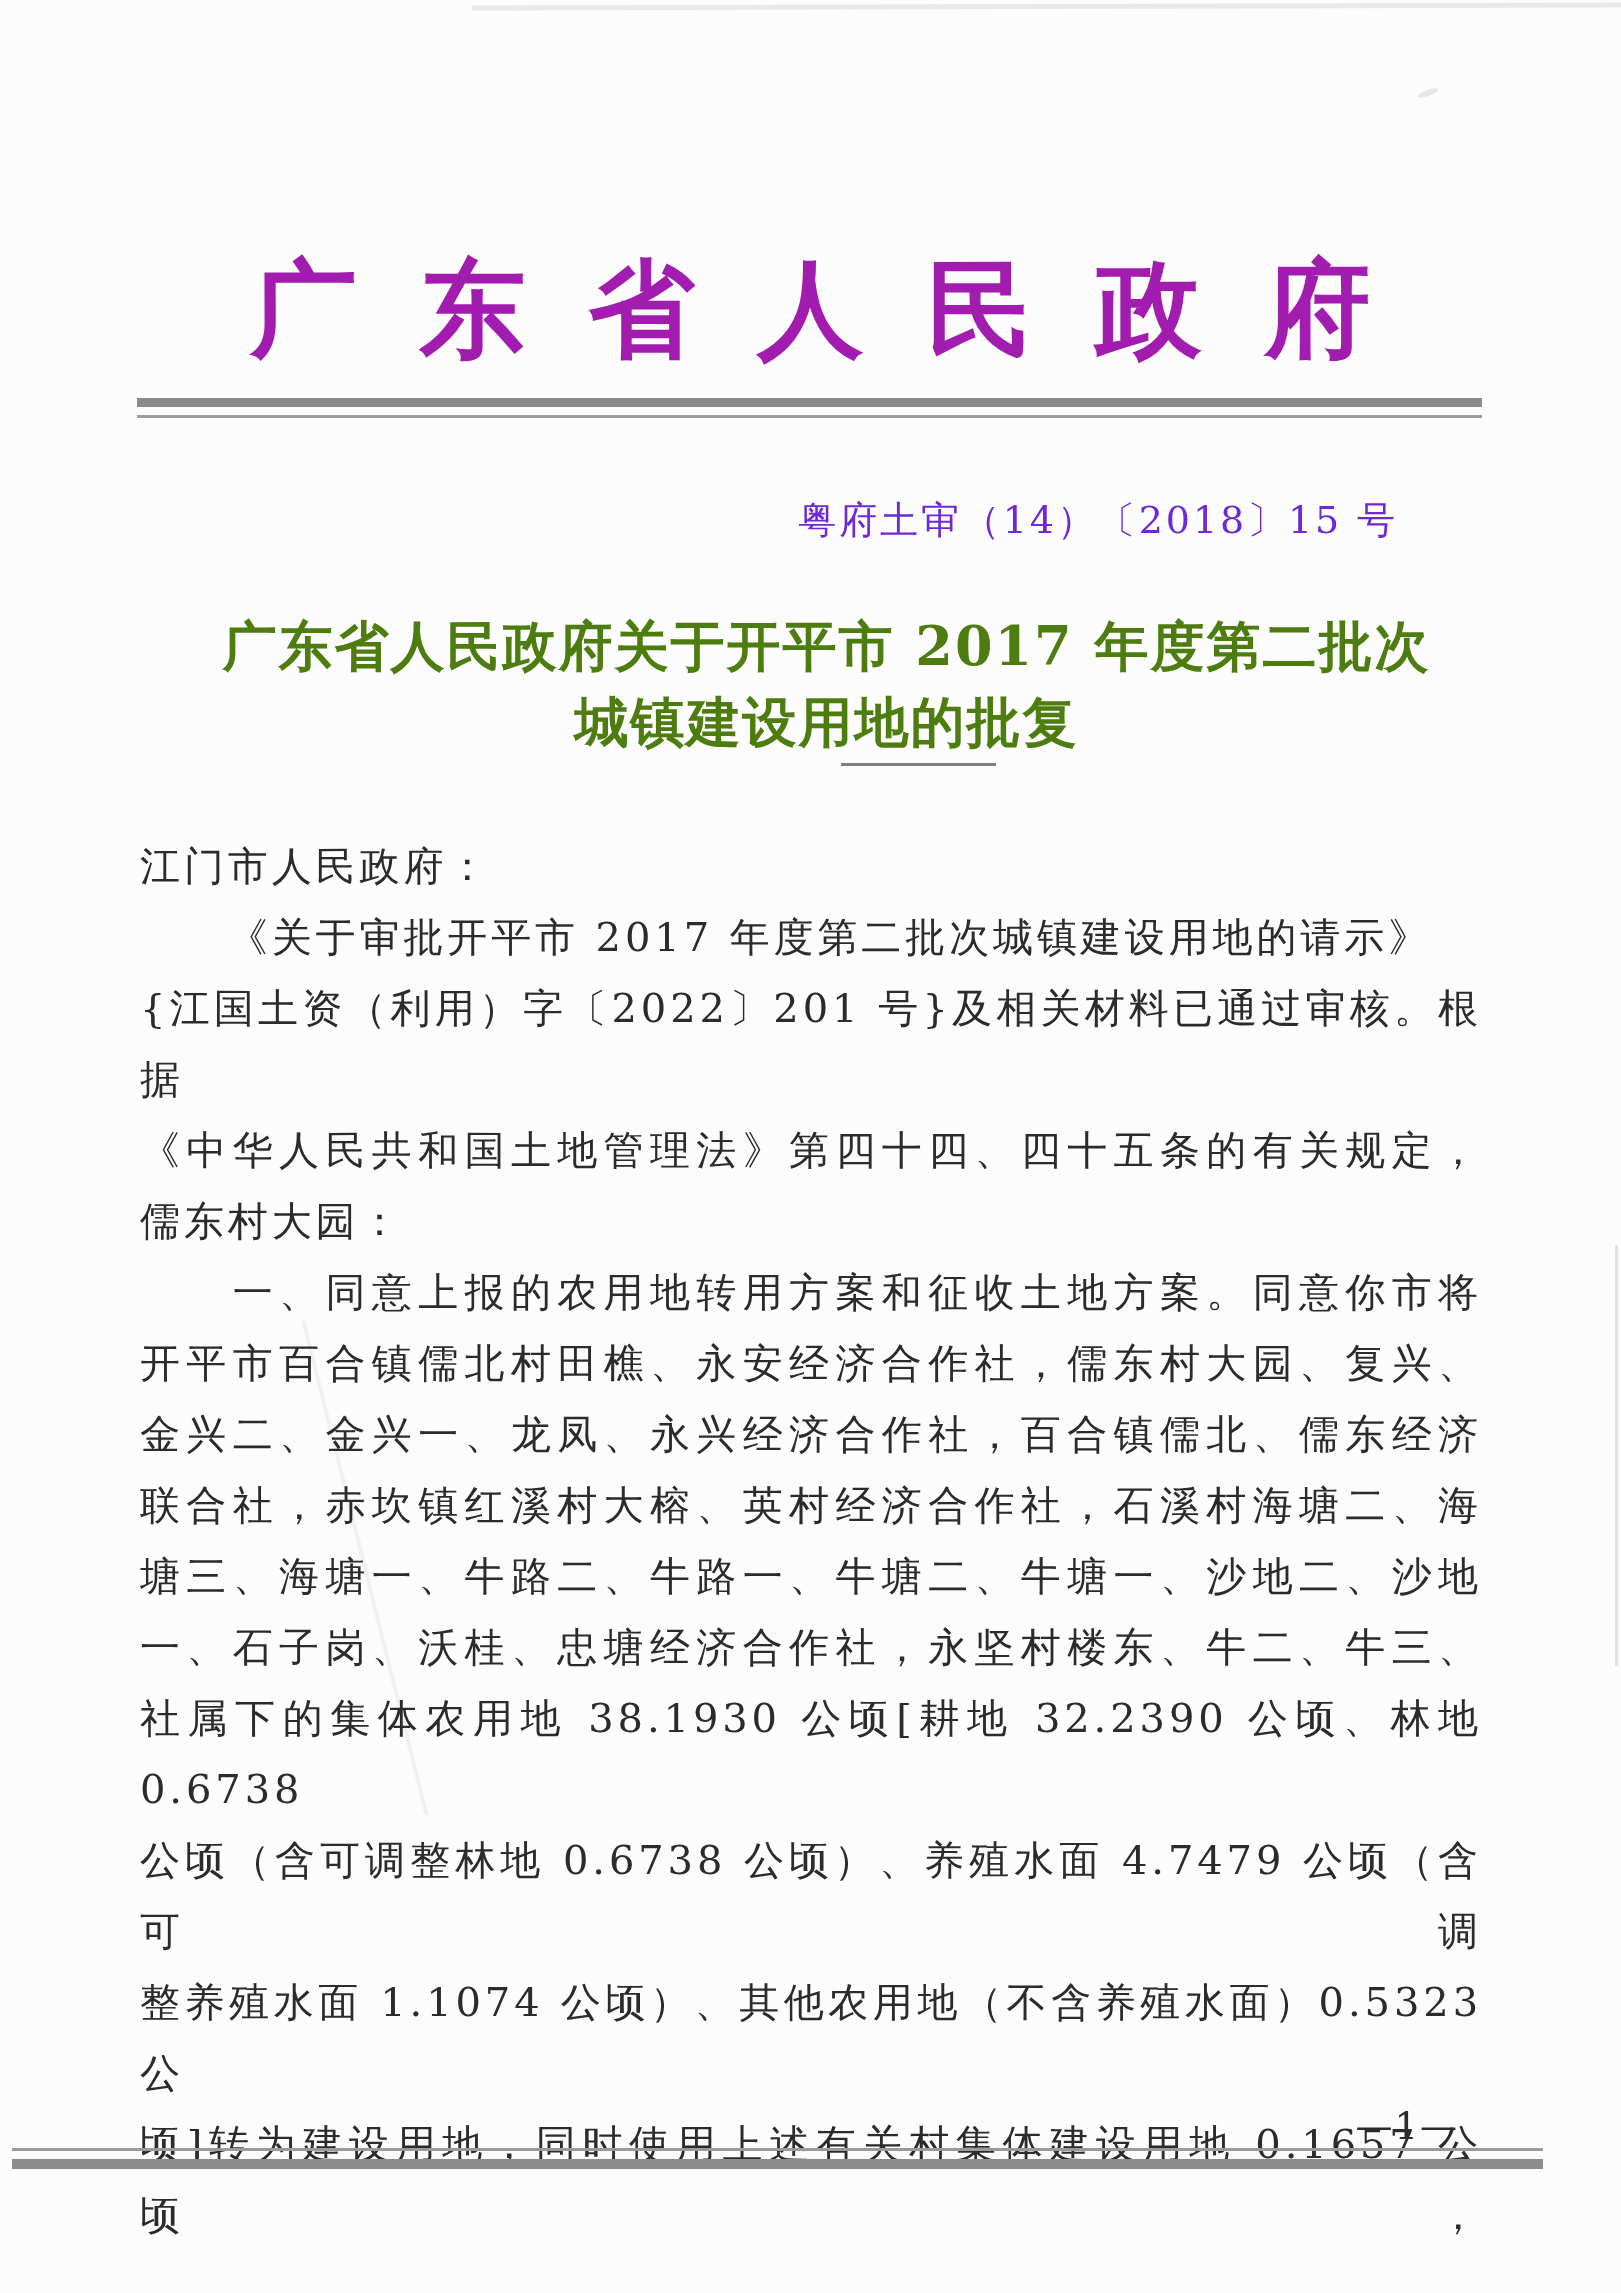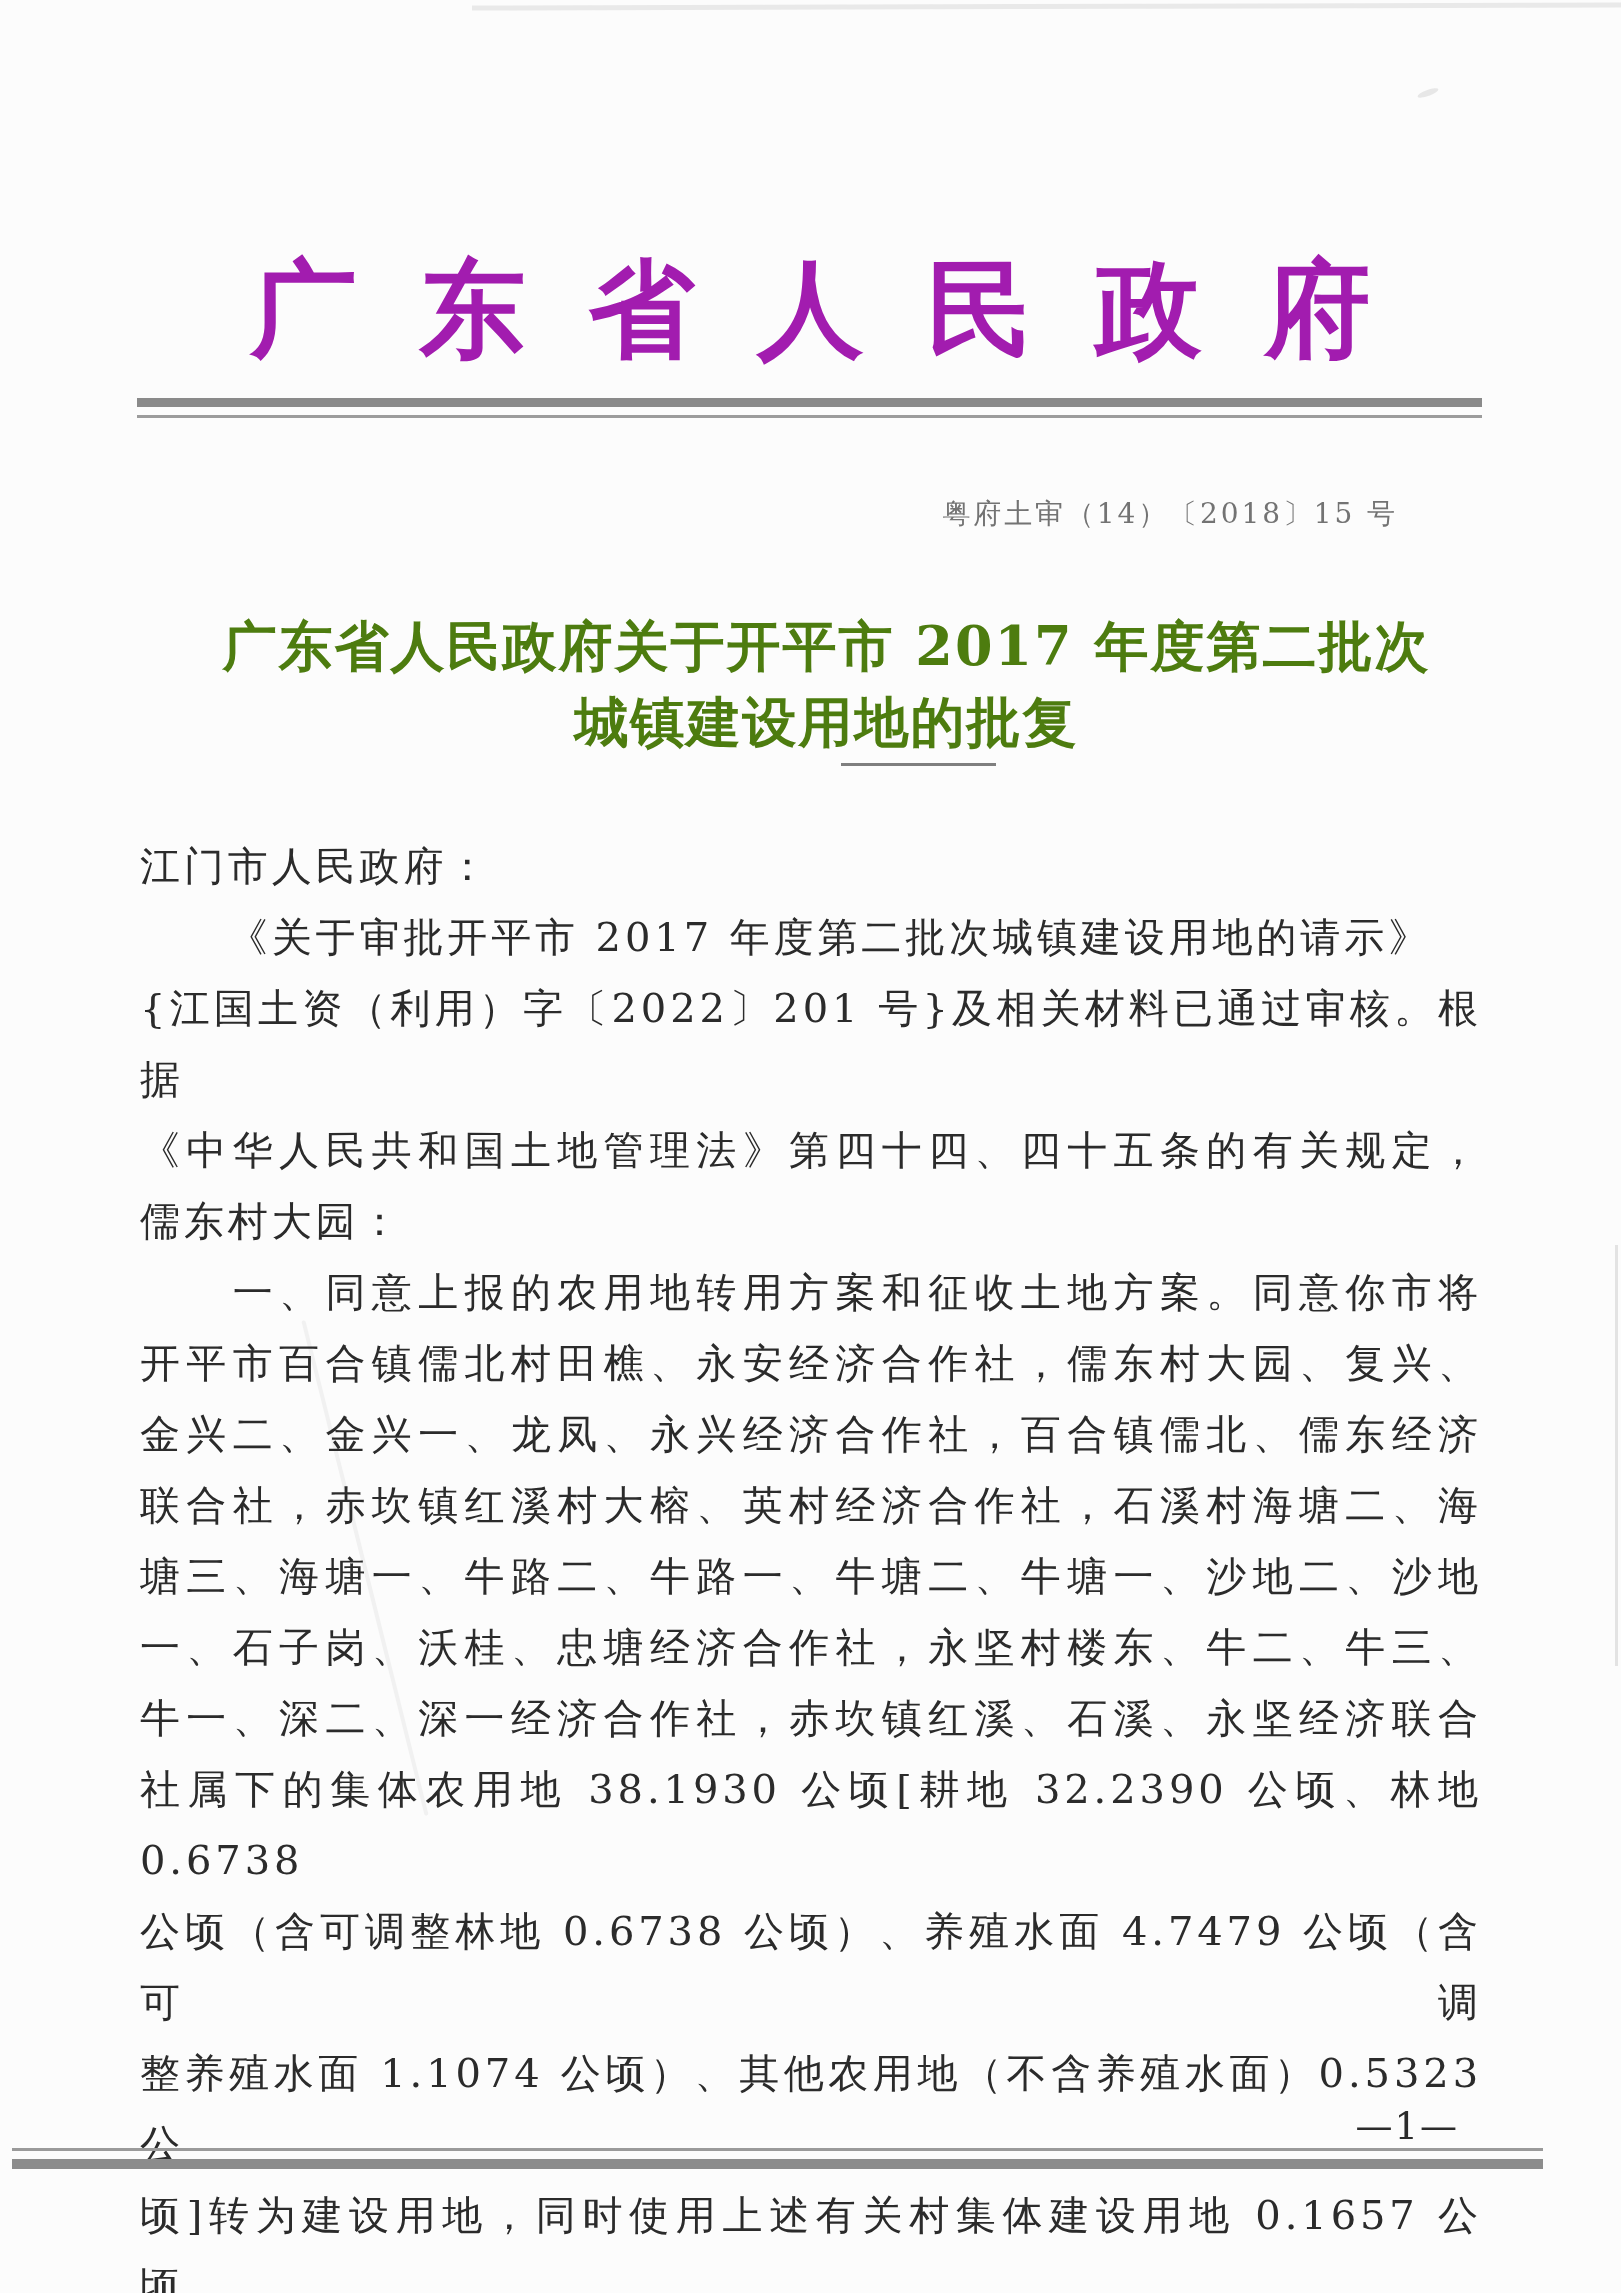--- a/index.html
+++ b/index.html
@@ -41,23 +41,23 @@
   .header-rule-thin {
     top: 415px; left: 137px; width: 1345px; height: 2.9px;
     background: #9c9c9c;
   }
 
   
   .doc-number {
     position: absolute;
     top: 495px;
     right: 223px;
-    font-size: 28px;
+    font-size: 38px;
     letter-spacing: 2.9px;
-    color: #737373;
+    color: #6d28d9;
     white-space: nowrap;
   }
 
   
   .title {
     position: absolute;
     top: 608px;
     left: 16px;
     width: 100%;
     margin: 0;
@@ -169,21 +169,20 @@
     <span class="body-line">　　《关于审批开平市 2017 年度第二批次城镇建设用地的请示》</span>
     <span class="body-line fill">{江国土资（利用）字〔2022〕201 号}及相关材料已通过审核。根据</span>
     <span class="body-line fill">《中华人民共和国土地管理法》第四十四、四十五条的有关规定，</span>
     <span class="body-line">儒东村大园：</span>
     <span class="body-line fill">　　一、同意上报的农用地转用方案和征收土地方案。同意你市将</span>
     <span class="body-line fill">开平市百合镇儒北村田樵、永安经济合作社，儒东村大园、复兴、</span>
     <span class="body-line fill">金兴二、金兴一、龙凤、永兴经济合作社，百合镇儒北、儒东经济</span>
     <span class="body-line fill">联合社，赤坎镇红溪村大榕、英村经济合作社，石溪村海塘二、海</span>
     <span class="body-line fill">塘三、海塘一、牛路二、牛路一、牛塘二、牛塘一、沙地二、沙地</span>
     <span class="body-line fill">一、石子岗、沃桂、忠塘经济合作社，永坚村楼东、牛二、牛三、</span>
-    <span class="body-line fill">牛一、深二、深一经济合作社，赤坎镇红溪、石溪、永坚经济联合</span>
     <span class="body-line fill">社属下的集体农用地 38.1930 公顷[耕地 32.2390 公顷、林地 0.6738</span>
     <span class="body-line fill">公顷（含可调整林地 0.6738 公顷）、养殖水面 4.7479 公顷（含可调</span>
     <span class="body-line fill">整养殖水面 1.1074 公顷）、其他农用地（不含养殖水面）0.5323 公</span>
     <span class="body-line fill">顷]转为建设用地，同时使用上述有关村集体建设用地 0.1657 公顷，</span>
 
   </div>
 
   <div class="page-number">—1—</div>
 
   <div class="rule footer-rule-thin"></div>

